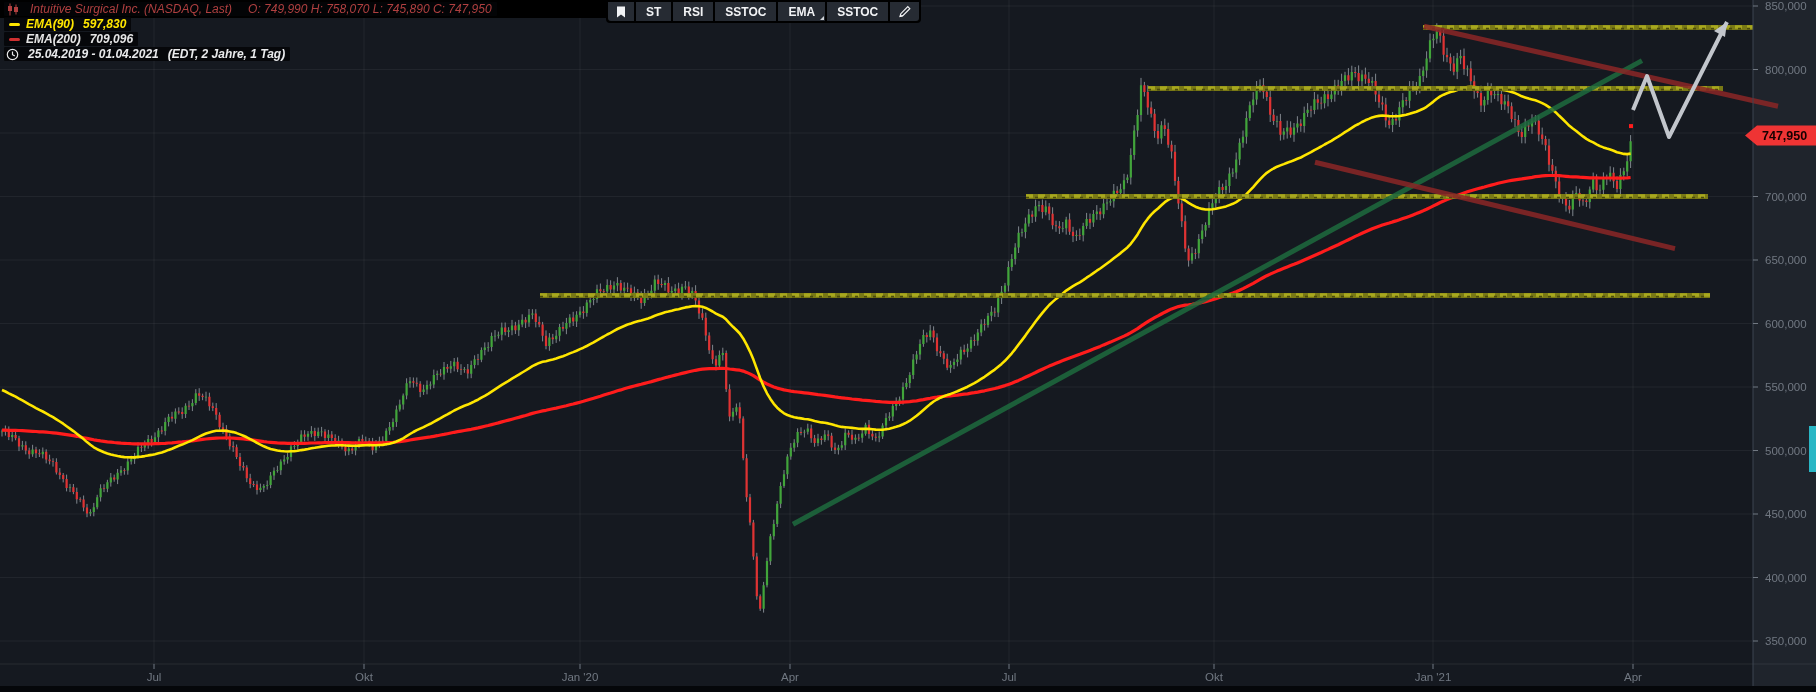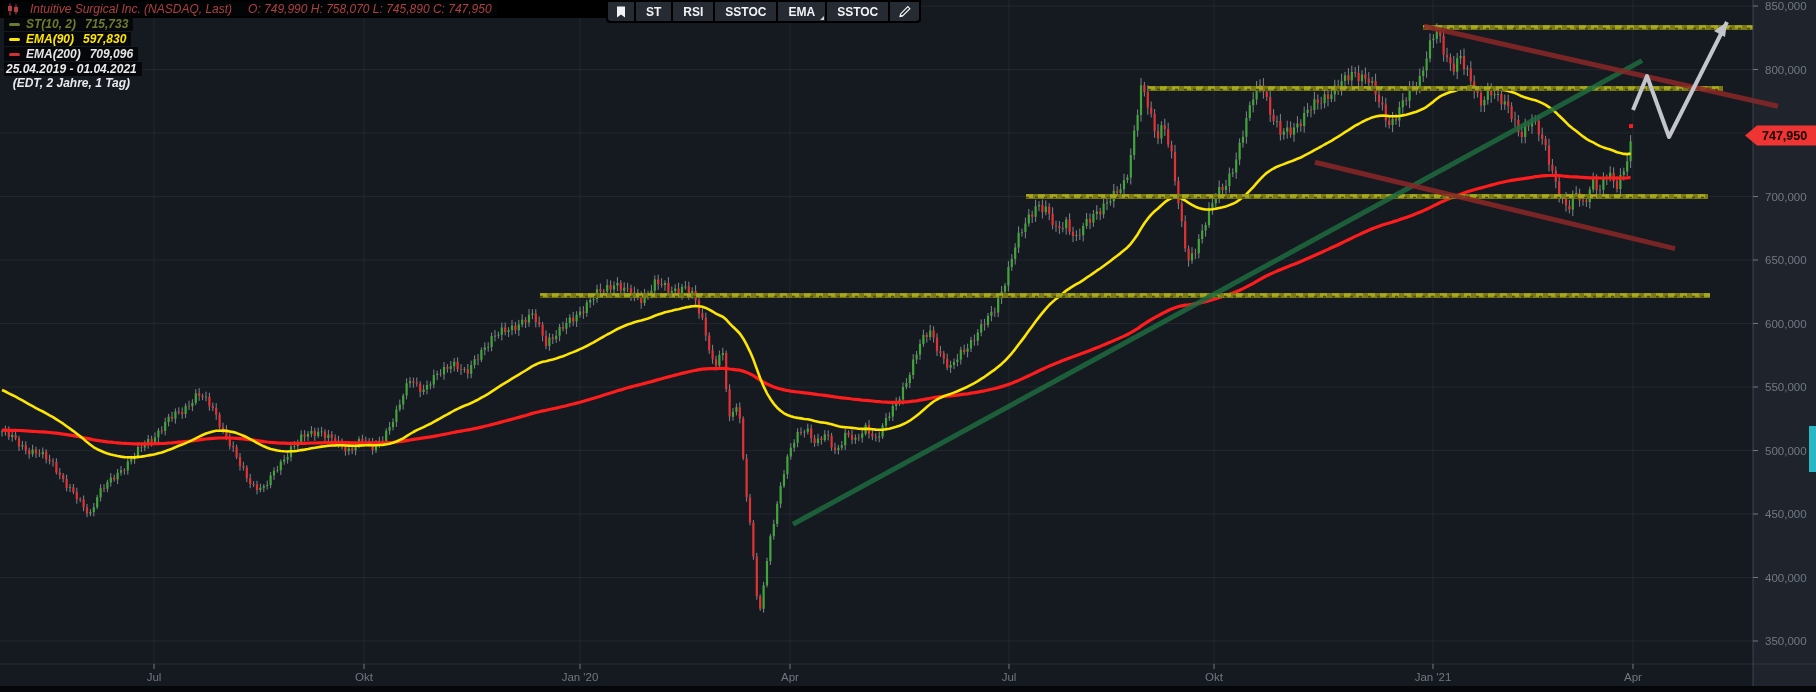--- a/index.html
+++ b/index.html
@@ -10,21 +10,21 @@
   .overlay *{pointer-events:auto;}
   .topbar{position:absolute;left:0;top:0;width:612px;height:18px;background:#000;}
   .legend{position:absolute;left:4px;top:2px;font-style:italic;}
   .lrow{display:flex;align-items:center;margin-bottom:1px;height:14px;white-space:nowrap;}
   .chip{display:inline-flex;align-items:center;background:rgba(4,5,7,.85);
         padding:0 5px 0 2px;height:14px;border-radius:1px;font-size:12px;line-height:14px;}
   .t-red{color:#b04040;}
   .t-olive{color:#6e7a2e;font-weight:bold;}
   .t-yellow{color:#ffe600;font-weight:bold;}
   .t-ema200{color:#e5e5e5;font-weight:bold;}
-  .t-white{color:#e9eaec;font-weight:bold;flex-direction:column;}
+  .t-white{color:#e9eaec;font-weight:bold;}
   .sw{display:inline-block;width:11px;height:3px;border-radius:2px;margin:0 6px 0 3px;}
   .gap{display:inline-block;width:9px;}
   .legend .ohlc{margin-left:16px;}
   .toolbar{position:absolute;left:606px;top:0;background:#000;border-radius:0 0 4px 4px;
            padding:2px;display:flex;gap:2px;align-items:stretch;height:19px;box-sizing:content-box;}
   .tbtn{background:#262b33;color:#f2f3f5;font-size:12px;font-weight:bold;border:none;
         padding:0 10px;display:flex;align-items:center;position:relative;cursor:pointer;}
   .tbtn.icon{padding:0 8px;}
   .tbtn:first-child{border-radius:0 0 0 3px;}
   .tbtn:last-child{border-radius:0 0 3px 0;}
@@ -152,28 +152,20 @@
       <span class="chip t-red">
         <svg width="15" height="13" viewBox="0 0 15 13">
           <line x1="4" y1="0.5" x2="4" y2="12.5" stroke="#b04040" stroke-width="1"></line>
           <rect x="2" y="3" width="4" height="5" fill="#b04040"></rect>
           <line x1="10" y1="1.5" x2="10" y2="11.5" stroke="#b04040" stroke-width="1"></line>
           <rect x="8" y="4" width="4" height="5" fill="#b04040"></rect>
         </svg>
         <span class="gap"></span>
         <span>Intuitive Surgical Inc. (NASDAQ, Last)</span>
         <span class="ohlc">O: 749,990  H: 758,070  L: 745,890  C: 747,950</span>
-      </span>
-    </div>
-    <div class="lrow">
-      <span class="chip t-olive">
-        <span class="sw" style="background:#6e7a2e"></span>
-        <span>ST(10, 2)</span>
-        <span class="gap"></span>
-        <span>715,733</span>
       </span>
     </div>
     <div class="lrow">
       <span class="chip t-yellow">
         <span class="sw" style="background:#ffe600"></span>
         <span>EMA(90)</span>
         <span class="gap"></span>
         <span>597,830</span>
       </span>
     </div>

